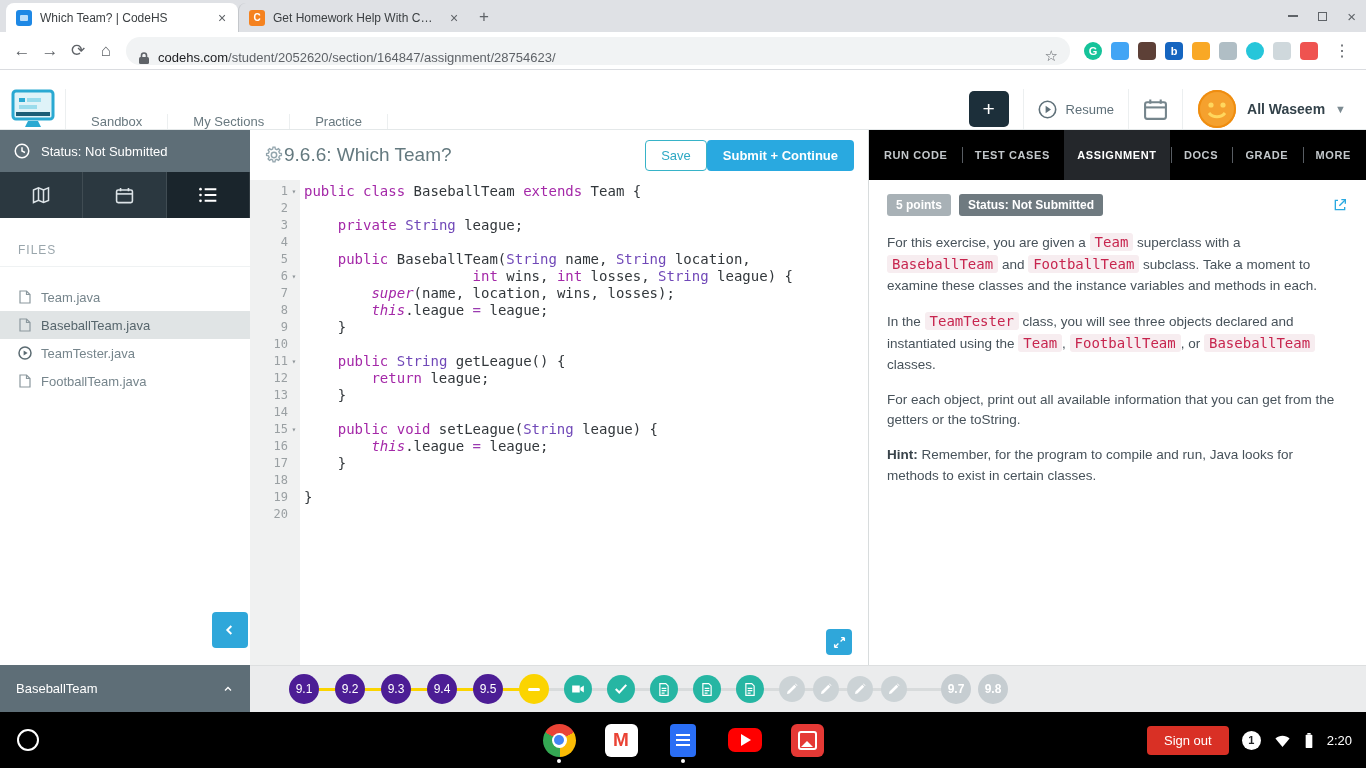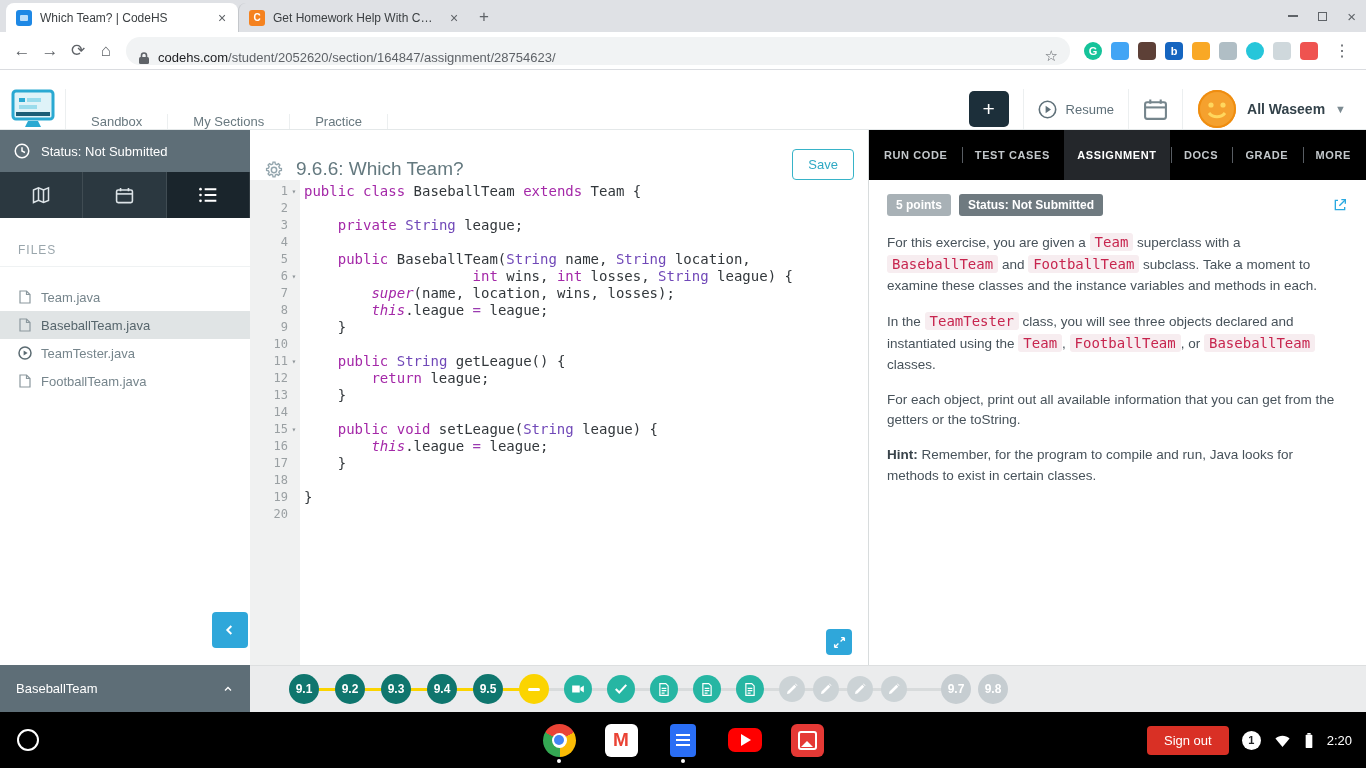--- a/index.html
+++ b/index.html
@@ -62,21 +62,21 @@
 .file-row{height:28px;display:flex;align-items:center;gap:9px;padding:0 18px;font-size:13px;color:#76858c}
 .file-row.selected{background:#e0e4e5;color:#57666d}
 .fic{display:flex;align-items:center;width:14px;justify-content:center;flex:none}
 .collapse-btn{position:absolute;right:2px;bottom:17px;width:36px;height:36px;background:#2fa7da;border-radius:4px;display:flex;align-items:center;justify-content:center;cursor:pointer}
 .sb-footer{height:47px;background:#5e6e77;color:#fff;font-size:13px;display:flex;align-items:center;justify-content:space-between;padding:0 16px;flex:none}
 
 
 .workarea{flex:1;display:flex;flex-direction:column;min-width:0}
 .work-top{flex:1;display:flex;min-height:0}
 .editor-col{width:618px;display:flex;flex-direction:column;flex:none;background:#fff}
-.ed-header{height:50px;display:flex;align-items:flex-end;gap:12px;padding:0 14px;flex:none}
+.ed-header{height:50px;display:flex;align-items:center;padding:0 14px;flex:none}
 .ed-title{font-size:19px;color:#64797f;flex:1;white-space:nowrap}
 .btn-save{border:1px solid #37b3c8;color:#2fa9c4;background:#fff;border-radius:4px;font-size:13px;padding:7px 15px}
 .btn-submit{background:#29a9e0;color:#fff;border:none;border-radius:4px;font-size:13px;font-weight:bold;padding:8px 16px}
 .code-area{flex:1;position:relative;background:#fff;font-family:"DejaVu Sans Mono",monospace;font-size:14px;overflow:hidden}
 .gutter-bg{position:absolute;left:0;top:0;bottom:0;width:50px;background:#f0f1f1}
 .code-lines{position:relative;padding-top:3px}
 .cl{display:flex;height:17px;line-height:17px;white-space:pre}
 .ln{width:50px;flex:none;display:flex;justify-content:flex-end;align-items:center;color:#9aa0a3;font-size:12px;font-family:"DejaVu Sans Mono",monospace}
 .ln .num{text-align:right}
 .ln .fold{width:12px;font-size:8px;color:#8f969a;text-align:center}
@@ -99,21 +99,21 @@
 .ext-link{margin-left:auto;display:flex;align-items:center}
 .descr p{font-size:13.5px;color:#47525a;line-height:1.55;margin-bottom:14px}
 .descr b{color:#39434a}
 .descr code{font-family:"DejaVu Sans Mono",monospace;font-size:14px;background:#f7edf0;color:#c7254e;padding:1px 5px;border-radius:3px}
 
 
 .progress-strip{height:47px;background:#ebeced;border-top:1px solid #dddfe0;position:relative;display:flex;align-items:center;padding-left:39px;flex:none}
 .track{position:absolute;left:54px;top:22px;height:3px;background:#d8dbdc;width:640px}
 .track-done{position:absolute;left:54px;top:22px;height:3px;background:#fbd400;width:230px}
 .pi{position:relative;border-radius:50%;display:flex;align-items:center;justify-content:center;flex:none;z-index:1}
-.pi-complete{width:30px;height:30px;background:#0f766e;color:#fff;font-size:12px;font-weight:bold;margin-right:16px}
+.pi-complete{width:30px;height:30px;background:#4c1d95;color:#fff;font-size:12px;font-weight:normal;margin-right:16px}
 .pi-current{width:30px;height:30px;background:#fbd400;margin-right:15px}
 .dash{width:12px;height:3px;background:#fff;border-radius:2px}
 .pi-resource{width:28px;height:28px;background:#26b6a3;margin-right:15px}
 .pi-locked{width:26px;height:26px;background:#ccd3d6;margin-right:8px}
 .pi-locked + .pi-upcoming{margin-left:26px}
 .pi-upcoming{width:30px;height:30px;background:#c6cdd1;color:#fff;font-size:12px;font-weight:bold;margin-right:7px}
 
 
 .shelf{height:56px;background:#000;display:flex;align-items:center;position:relative;flex:none;color:#fff}
 .launcher{width:22px;height:22px;border:2px solid #fff;border-radius:50%;margin-left:17px}
@@ -346,20 +346,21 @@
         <div class="editor-col">
           <div class="ed-header">
             <span style="display:flex">
                 <svg width="20" height="20" viewBox="0 0 24 24">
                   <circle cx="12" cy="12" r="3.2" fill="none" stroke="#93a5ad" stroke-width="1.8"></circle>
                   <path d="M10.8 2.5h2.4l.4 2.3 1.9.8 1.9-1.3 1.7 1.7-1.3 1.9.8 1.9 2.3.4v2.4l-2.3.4-.8 1.9 1.3 1.9-1.7 1.7-1.9-1.3-1.9.8-.4 2.3h-2.4l-.4-2.3-1.9-.8-1.9 1.3-1.7-1.7 1.3-1.9-.8-1.9-2.3-.4v-2.4l2.3-.4.8-1.9-1.3-1.9 1.7-1.7 1.9 1.3 1.9-.8z" fill="none" stroke="#93a5ad" stroke-width="1.6"></path>
                 </svg>
               </span>
             <span class="ed-title">9.6.6: Which Team?</span>
             <button class="btn-save">Save</button>
+            <button class="btn-submit">Submit + Continue</button>
           </div>
           <div class="code-area">
             <div class="gutter-bg"></div>
             <div class="code-lines">
                 <div class="cl"><span class="ln"><span class="num">1</span><span class="fold">▾</span></span><span class="lc"><span class="tk-kw">public class</span><span class="tk-pl"> BaseballTeam </span><span class="tk-kw">extends</span><span class="tk-pl"> Team {</span></span></div>
                 <div class="cl"><span class="ln"><span class="num">2</span><span class="fold"></span></span><span class="lc"></span></div>
                 <div class="cl"><span class="ln"><span class="num">3</span><span class="fold"></span></span><span class="lc"><span class="tk-pl">    </span><span class="tk-kw">private</span><span class="tk-pl"> </span><span class="tk-ty">String</span><span class="tk-pl"> league;</span></span></div>
                 <div class="cl"><span class="ln"><span class="num">4</span><span class="fold"></span></span><span class="lc"></span></div>
                 <div class="cl"><span class="ln"><span class="num">5</span><span class="fold"></span></span><span class="lc"><span class="tk-pl">    </span><span class="tk-kw">public</span><span class="tk-pl"> BaseballTeam(</span><span class="tk-ty">String</span><span class="tk-pl"> name, </span><span class="tk-ty">String</span><span class="tk-pl"> location,</span></span></div>
                 <div class="cl"><span class="ln"><span class="num">6</span><span class="fold">▾</span></span><span class="lc"><span class="tk-pl">                    </span><span class="tk-kw">int</span><span class="tk-pl"> wins, </span><span class="tk-kw">int</span><span class="tk-pl"> losses, </span><span class="tk-ty">String</span><span class="tk-pl"> league) {</span></span></div>

